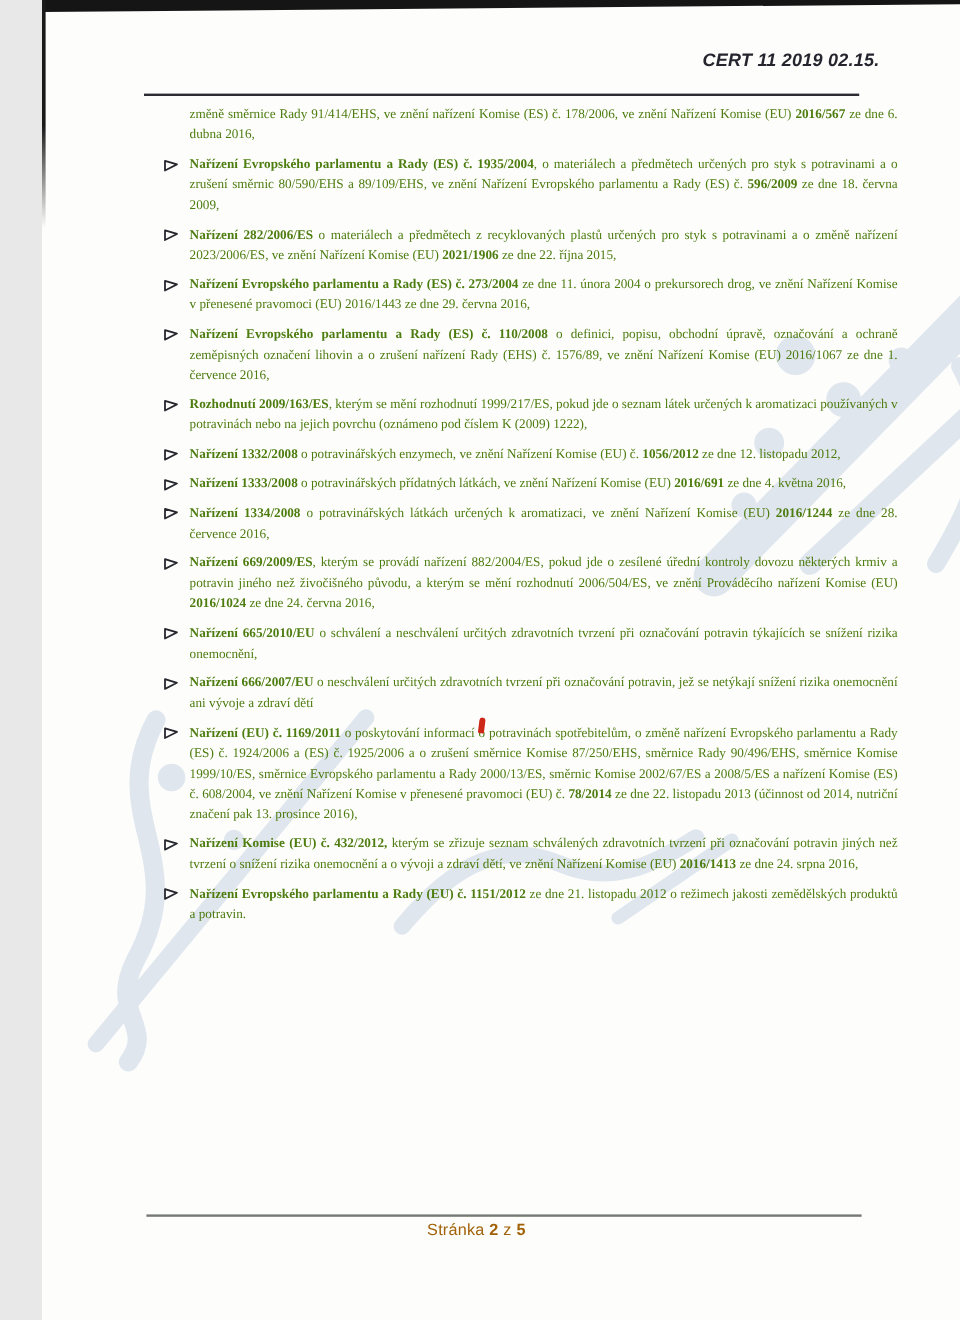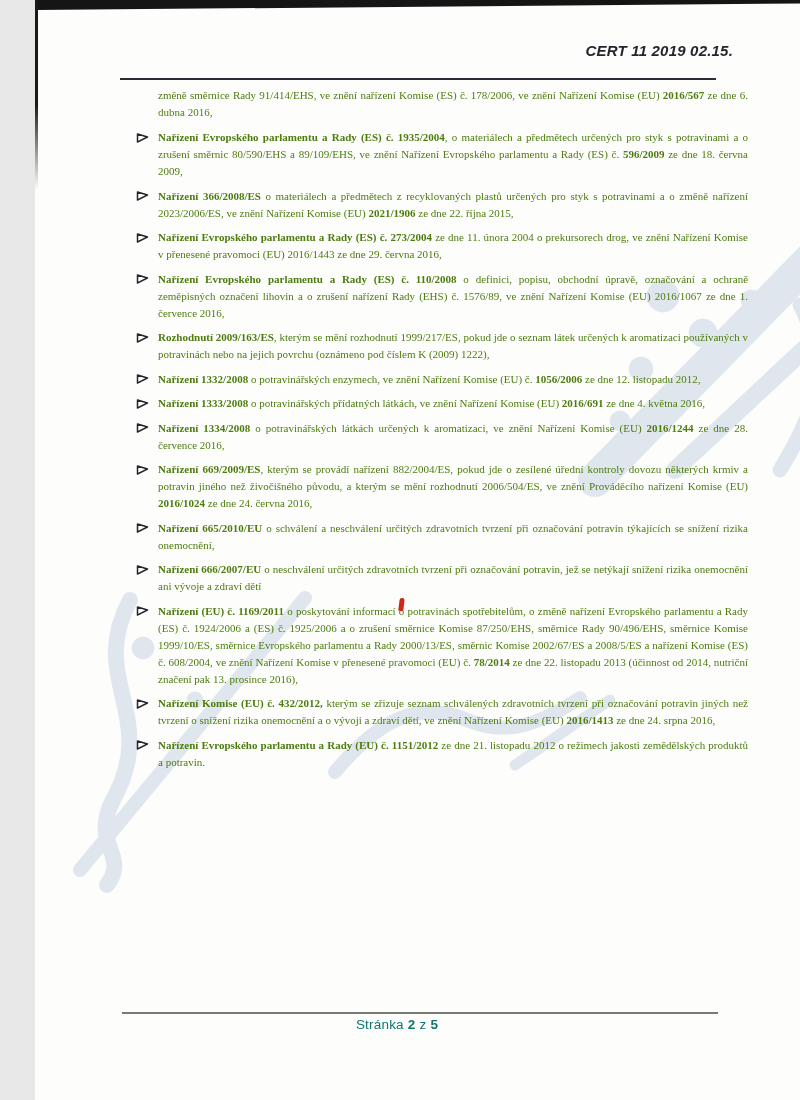--- a/index.html
+++ b/index.html
@@ -50,21 +50,21 @@
   
   .red-mark{
     position:absolute;left:364px;top:598px;width:5px;height:13px;
     border-radius:3px 3px 1px 1px;transform:rotate(7deg);
   }
   
   .footer{
     position:absolute;left:282px;top:1017px;width:160px;
     text-align:center;
     font-family:"Liberation Sans", sans-serif;
-    font-size:13.5px;color:#0f766e;letter-spacing:.2px;
+    font-size:13.5px;color:#a16207;letter-spacing:.2px;
   }
 </style>
 </head>
 <body>
 
 <div class="page">
 
   <div class="scan-top"></div>
   <div class="scan-left"></div>
 
@@ -100,41 +100,41 @@
     <ul class="reg-list">
         <li><span class="bullet">
             <svg width="13" height="11" viewBox="0 0 13 11">
               <path d="M1.5 1.5 L11.5 5.5 L1.5 9.5 Z" fill="none" stroke="#26262e" stroke-width="1.5" stroke-linejoin="round"></path>
             </svg>
           </span><span><span class="b">Nařízení Evropského parlamentu a Rady (ES) č. 1935/2004</span><span class="">, o materiálech a předmětech určených pro styk s potravinami a o zrušení směrnic 80/590/EHS a 89/109/EHS, ve znění Nařízení Evropského parlamentu a Rady (ES) č. </span><span class="b">596/2009</span><span class=""> ze dne 18. června 2009,</span></span></li>
         <li><span class="bullet">
             <svg width="13" height="11" viewBox="0 0 13 11">
               <path d="M1.5 1.5 L11.5 5.5 L1.5 9.5 Z" fill="none" stroke="#26262e" stroke-width="1.5" stroke-linejoin="round"></path>
             </svg>
-          </span><span><span class="b">Nařízení 366/2008/ES</span><span class=""> o materiálech a předmětech z recyklovaných plastů určených pro styk s potravinami a o změně nařízení 2023/2006/ES, ve znění Nařízení Komise (EU) </span><span class="b">2021/1906</span><span class=""> ze dne 22. října 2015,</span></span></li>
+          </span><span><span class="b">Nařízení 282/2006/ES</span><span class=""> o materiálech a předmětech z recyklovaných plastů určených pro styk s potravinami a o změně nařízení 2023/2006/ES, ve znění Nařízení Komise (EU) </span><span class="b">2021/1906</span><span class=""> ze dne 22. října 2015,</span></span></li>
         <li><span class="bullet">
             <svg width="13" height="11" viewBox="0 0 13 11">
               <path d="M1.5 1.5 L11.5 5.5 L1.5 9.5 Z" fill="none" stroke="#26262e" stroke-width="1.5" stroke-linejoin="round"></path>
             </svg>
           </span><span><span class="b">Nařízení Evropského parlamentu a Rady (ES) č. 273/2004</span><span class=""> ze dne 11. února 2004 o prekursorech drog, ve znění Nařízení Komise v přenesené pravomoci (EU) 2016/1443 ze dne 29. června 2016,</span></span></li>
         <li><span class="bullet">
             <svg width="13" height="11" viewBox="0 0 13 11">
               <path d="M1.5 1.5 L11.5 5.5 L1.5 9.5 Z" fill="none" stroke="#26262e" stroke-width="1.5" stroke-linejoin="round"></path>
             </svg>
           </span><span><span class="b">Nařízení Evropského parlamentu a Rady (ES) č. 110/2008</span><span class=""> o definici, popisu, obchodní úpravě, označování a ochraně zeměpisných označení lihovin a o zrušení nařízení Rady (EHS) č. 1576/89, ve znění Nařízení Komise (EU) 2016/1067 ze dne 1. července 2016,</span></span></li>
         <li><span class="bullet">
             <svg width="13" height="11" viewBox="0 0 13 11">
               <path d="M1.5 1.5 L11.5 5.5 L1.5 9.5 Z" fill="none" stroke="#26262e" stroke-width="1.5" stroke-linejoin="round"></path>
             </svg>
           </span><span><span class="b">Rozhodnutí 2009/163/ES</span><span class="">, kterým se mění rozhodnutí 1999/217/ES, pokud jde o seznam látek určených k aromatizaci používaných v potravinách nebo na jejich povrchu (oznámeno pod číslem K (2009) 1222),</span></span></li>
         <li><span class="bullet">
             <svg width="13" height="11" viewBox="0 0 13 11">
               <path d="M1.5 1.5 L11.5 5.5 L1.5 9.5 Z" fill="none" stroke="#26262e" stroke-width="1.5" stroke-linejoin="round"></path>
             </svg>
-          </span><span><span class="b">Nařízení 1332/2008</span><span class=""> o potravinářských enzymech, ve znění Nařízení Komise (EU) č. </span><span class="b">1056/2006</span><span class=""> ze dne 12. listopadu 2012,</span></span></li>
+          </span><span><span class="b">Nařízení 1332/2008</span><span class=""> o potravinářských enzymech, ve znění Nařízení Komise (EU) č. </span><span class="b">1056/2012</span><span class=""> ze dne 12. listopadu 2012,</span></span></li>
         <li><span class="bullet">
             <svg width="13" height="11" viewBox="0 0 13 11">
               <path d="M1.5 1.5 L11.5 5.5 L1.5 9.5 Z" fill="none" stroke="#26262e" stroke-width="1.5" stroke-linejoin="round"></path>
             </svg>
           </span><span><span class="b">Nařízení 1333/2008</span><span class=""> o potravinářských přídatných látkách, ve znění Nařízení Komise (EU) </span><span class="b">2016/691</span><span class=""> ze dne 4. května 2016,</span></span></li>
         <li><span class="bullet">
             <svg width="13" height="11" viewBox="0 0 13 11">
               <path d="M1.5 1.5 L11.5 5.5 L1.5 9.5 Z" fill="none" stroke="#26262e" stroke-width="1.5" stroke-linejoin="round"></path>
             </svg>
           </span><span><span class="b">Nařízení 1334/2008</span><span class=""> o potravinářských látkách určených k aromatizaci, ve znění Nařízení Komise (EU) </span><span class="b">2016/1244</span><span class=""> ze dne 28. července 2016,</span></span></li>

